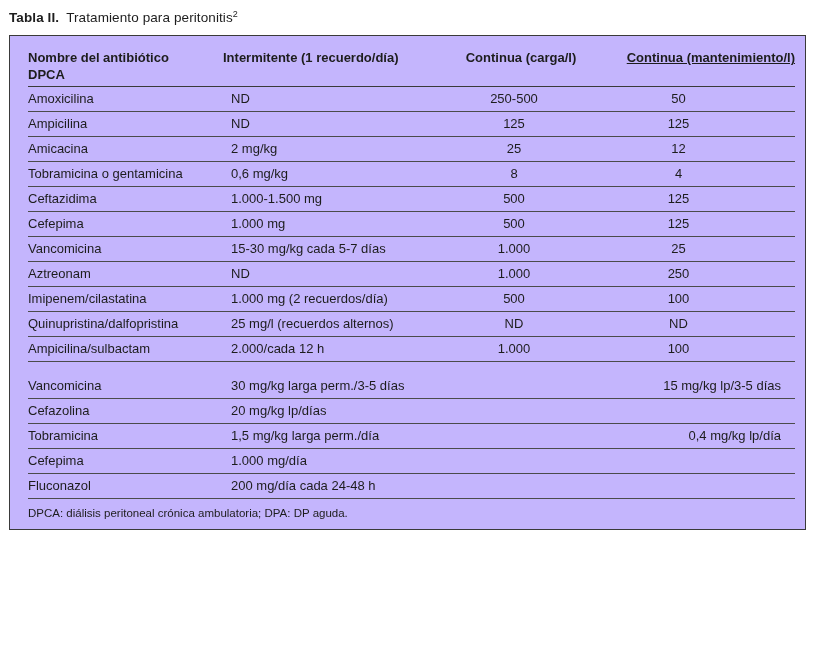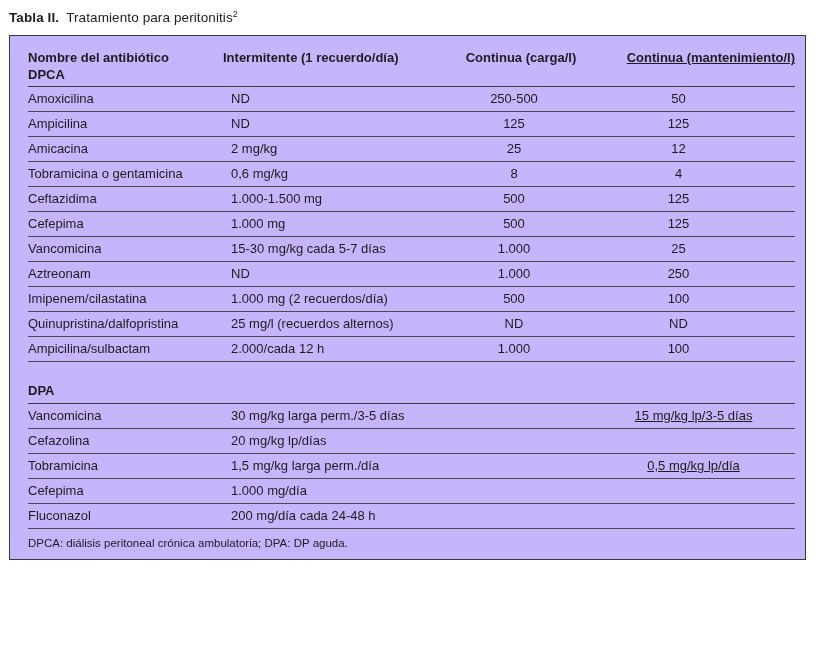--- a/index.html
+++ b/index.html
@@ -63,21 +63,21 @@
     padding: 4px 0;
     line-height: 16px;
     border-bottom: 1px solid #4b4b4b;
     white-space: nowrap;
     overflow: hidden;
   }
   tbody td.col1 { padding-left: 8px; }
   tbody td.c { text-align: center; }
   tbody td.col2.c { padding-right: 14px; }
   tbody td.col3.c { padding-right: 44px; }
-  tbody td.right { text-align: center; padding-right: 14px; text-decoration: underline; }
+  tbody td.right { text-align: right; padding-right: 14px; }
   tr.spacer-row td {
     border-bottom: none;
     height: 12px;
     padding: 0;
   }
   tr.section-label-row td {
     font-weight: bold;
     padding: 9px 0 4px 0;
     border-bottom: 1px solid #3a3a3a;
   }
@@ -179,40 +179,37 @@
           </tr>
           <tr>
             <td class="col0">Ampicilina/sulbactam</td>
             <td class="col1">2.000/cada 12 h</td>
             <td class="col2 c">1.000</td>
             <td class="col3 c">100</td>
           </tr>
           <tr class="spacer-row">
             <td colspan="4"></td>
           </tr>
-          <tr class="section-label-row">
-            <td colspan="4">DPA</td>
-          </tr>
           <tr>
             <td class="col0">Vancomicina</td>
             <td class="col1">30 mg/kg larga perm./3-5 días</td>
             <td class="col2 c"></td>
             <td class="col3 right">15 mg/kg lp/3-5 días</td>
           </tr>
           <tr>
             <td class="col0">Cefazolina</td>
             <td class="col1">20 mg/kg lp/días</td>
             <td class="col2 c"></td>
             <td class="col3 c"></td>
           </tr>
           <tr>
             <td class="col0">Tobramicina</td>
             <td class="col1">1,5 mg/kg larga perm./día</td>
             <td class="col2 c"></td>
-            <td class="col3 right">0,5 mg/kg lp/día</td>
+            <td class="col3 right">0,4 mg/kg lp/día</td>
           </tr>
           <tr>
             <td class="col0">Cefepima</td>
             <td class="col1">1.000 mg/día</td>
             <td class="col2 c"></td>
             <td class="col3 c"></td>
           </tr>
           <tr>
             <td class="col0">Fluconazol</td>
             <td class="col1">200 mg/día cada 24-48 h</td>

